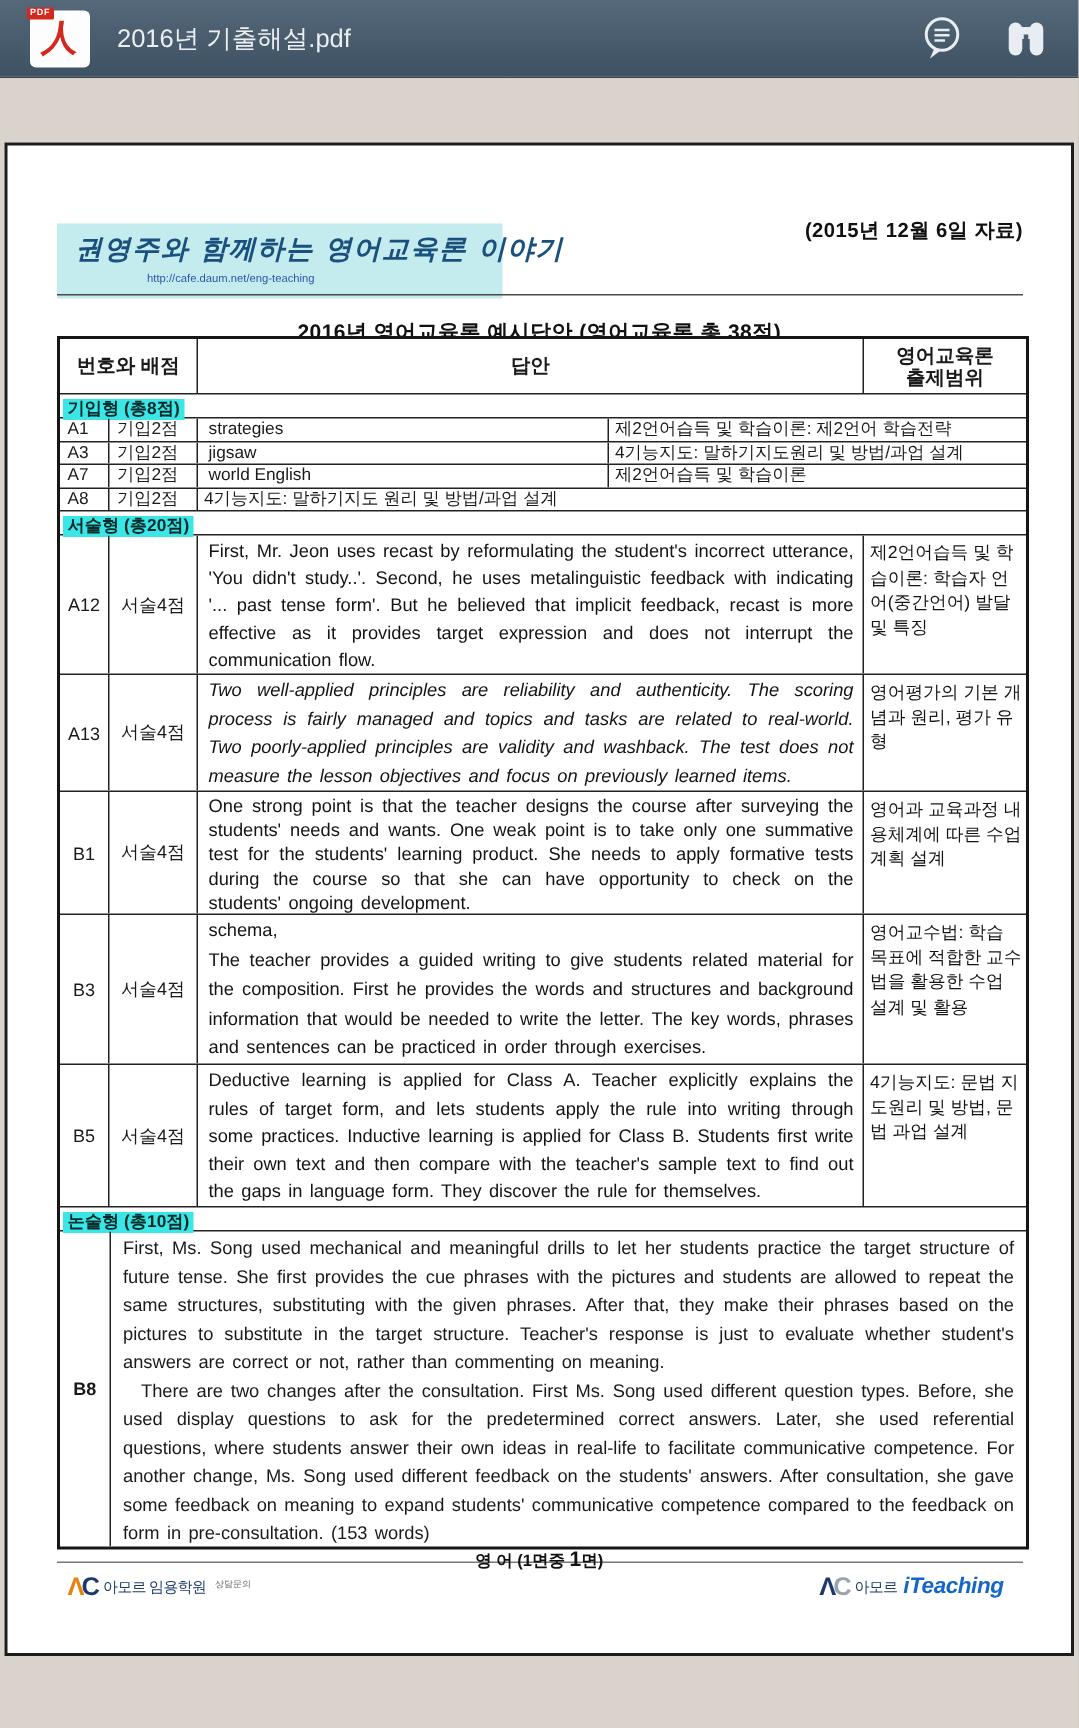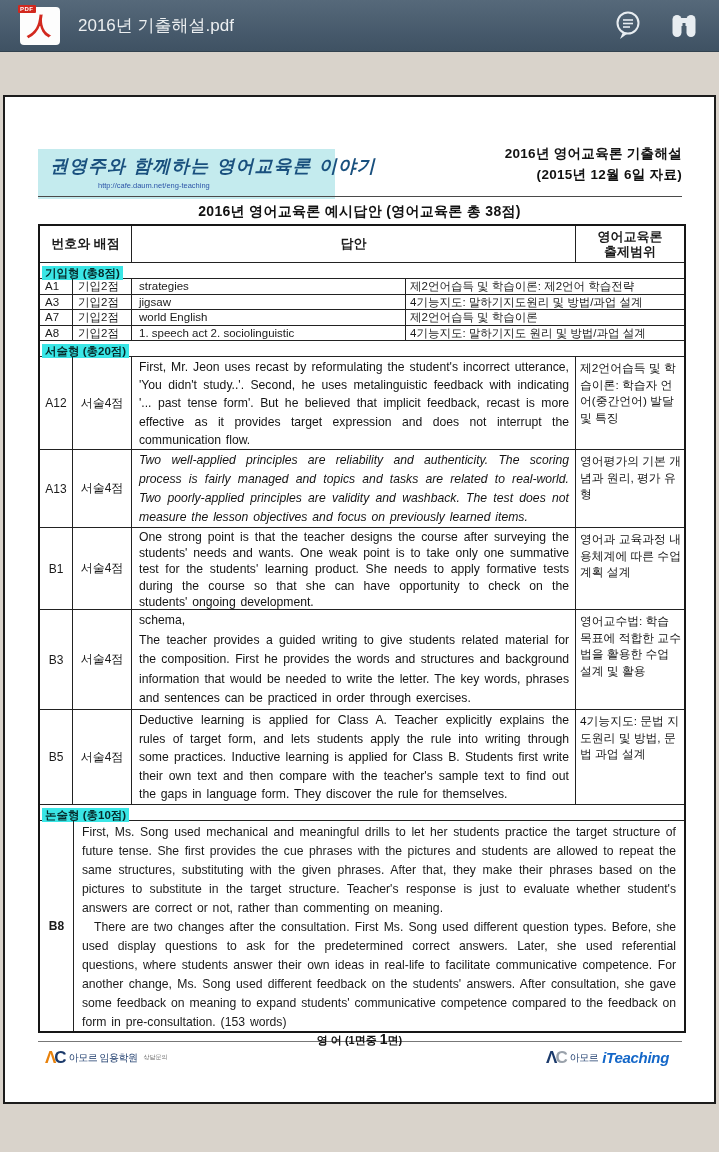--- a/index.html
+++ b/index.html
@@ -28,21 +28,21 @@
   .page{position:absolute;left:3px;top:95px;width:713px;height:1009px;background:#fff;
     border:2px solid #1c1c1c;}
   .sitelogo{position:absolute;left:33px;top:52px;width:297px;height:50px;background:var(--logo-bg);
     padding:5px 10px 3px 12px;}
   .sitelogo-title{font-family:"DejaVu Serif",serif;font-style:italic;font-weight:bold;
     font-size:18px;color:#19507e;letter-spacing:1px;white-space:nowrap;}
   .sitelogo-url{font-size:7.5px;color:#2d56a8;margin-top:3px;margin-left:48px;}
   .hmeta{position:absolute;right:32px;top:46px;text-align:right;font-weight:bold;
     font-size:13.5px;color:#111;line-height:21px;letter-spacing:.3px;}
   .hrule{position:absolute;left:33px;right:32px;top:99px;border-top:1.5px solid #4a4a4a;}
-  .doctitle{position:absolute;left:0;right:0;top:106px;text-align:center;font-weight:bold;
+  .doctitle{position:absolute;left:0;right:0;top:116px;text-align:center;font-weight:bold;
     font-size:14px;color:#111;letter-spacing:.3px;}
 
   
   .table{position:absolute;left:33px;top:127px;width:648px;border:2px solid #161616;background:#fff;color:var(--ink);}
   .trow{display:grid;border-top:1px solid #222;overflow:hidden;}
   .thead{display:grid;grid-template-columns:92px 444px 1fr;height:36px;border-top:none;}
   .thead .cell{display:flex;align-items:center;justify-content:center;font-weight:bold;font-size:13px;}
   .hdr-scope{flex-direction:column;line-height:15px;font-size:12.5px;}
   .cell{border-right:1px solid #222;overflow:hidden;}
   .cell:last-child{border-right:none;}
@@ -113,21 +113,20 @@
   </header>
 
   <div class="page">
 
     <div class="sitelogo">
       <div class="sitelogo-title">권영주와 함께하는 영어교육론 이야기</div>
       <div class="sitelogo-url">http://cafe.daum.net/eng-teaching</div>
     </div>
 
     <div class="hmeta">
-      <div>2016년 영어교육론 기출해설</div>
       <div>(2015년 12월 6일 자료)</div>
     </div>
 
     <div class="hrule"></div>
 
     <div class="doctitle">2016년 영어교육론 예시답안 (영어교육론 총 38점)</div>
 
     <div class="table">
       <div class="thead trow">
         <div class="cell">번호와 배점</div>
@@ -153,21 +152,20 @@
           </div>
           <div class="trow row-fill">
             <div class="cell c-no">A7</div>
             <div class="cell c-pts">기입2점</div>
             <div class="cell c-ans">world English</div>
             <div class="cell c-scope">제2언어습득 및 학습이론</div>
           </div>
           <div class="trow row-fill">
             <div class="cell c-no">A8</div>
             <div class="cell c-pts">기입2점</div>
-            <div class="cell c-ans">1. speech act 2. sociolinguistic</div>
             <div class="cell c-scope">4기능지도: 말하기지도 원리 및 방법/과업 설계</div>
           </div>
           <div class="section-row"><span class="section-label">서술형 (총20점)</span></div>
           <div class="trow row-desc" style="height: 93px;">
             <div class="cell c-no">A12</div>
             <div class="cell c-pts">서술4점</div>
             <div class="cell c-ans-desc" style="line-height: 18.2px;">First, Mr. Jeon uses recast by reformulating the student's incorrect utterance, 'You didn't study..'. Second, he uses metalinguistic feedback with indicating '... past tense form'. But he believed that implicit feedback, recast is more effective as it provides target expression and does not interrupt the communication flow.</div>
             <div class="cell c-scope-desc">제2언어습득 및 학습이론: 학습자 언어(중간언어) 발달 및 특징</div>
           </div>
           <div class="trow row-desc" style="height: 78px;">

